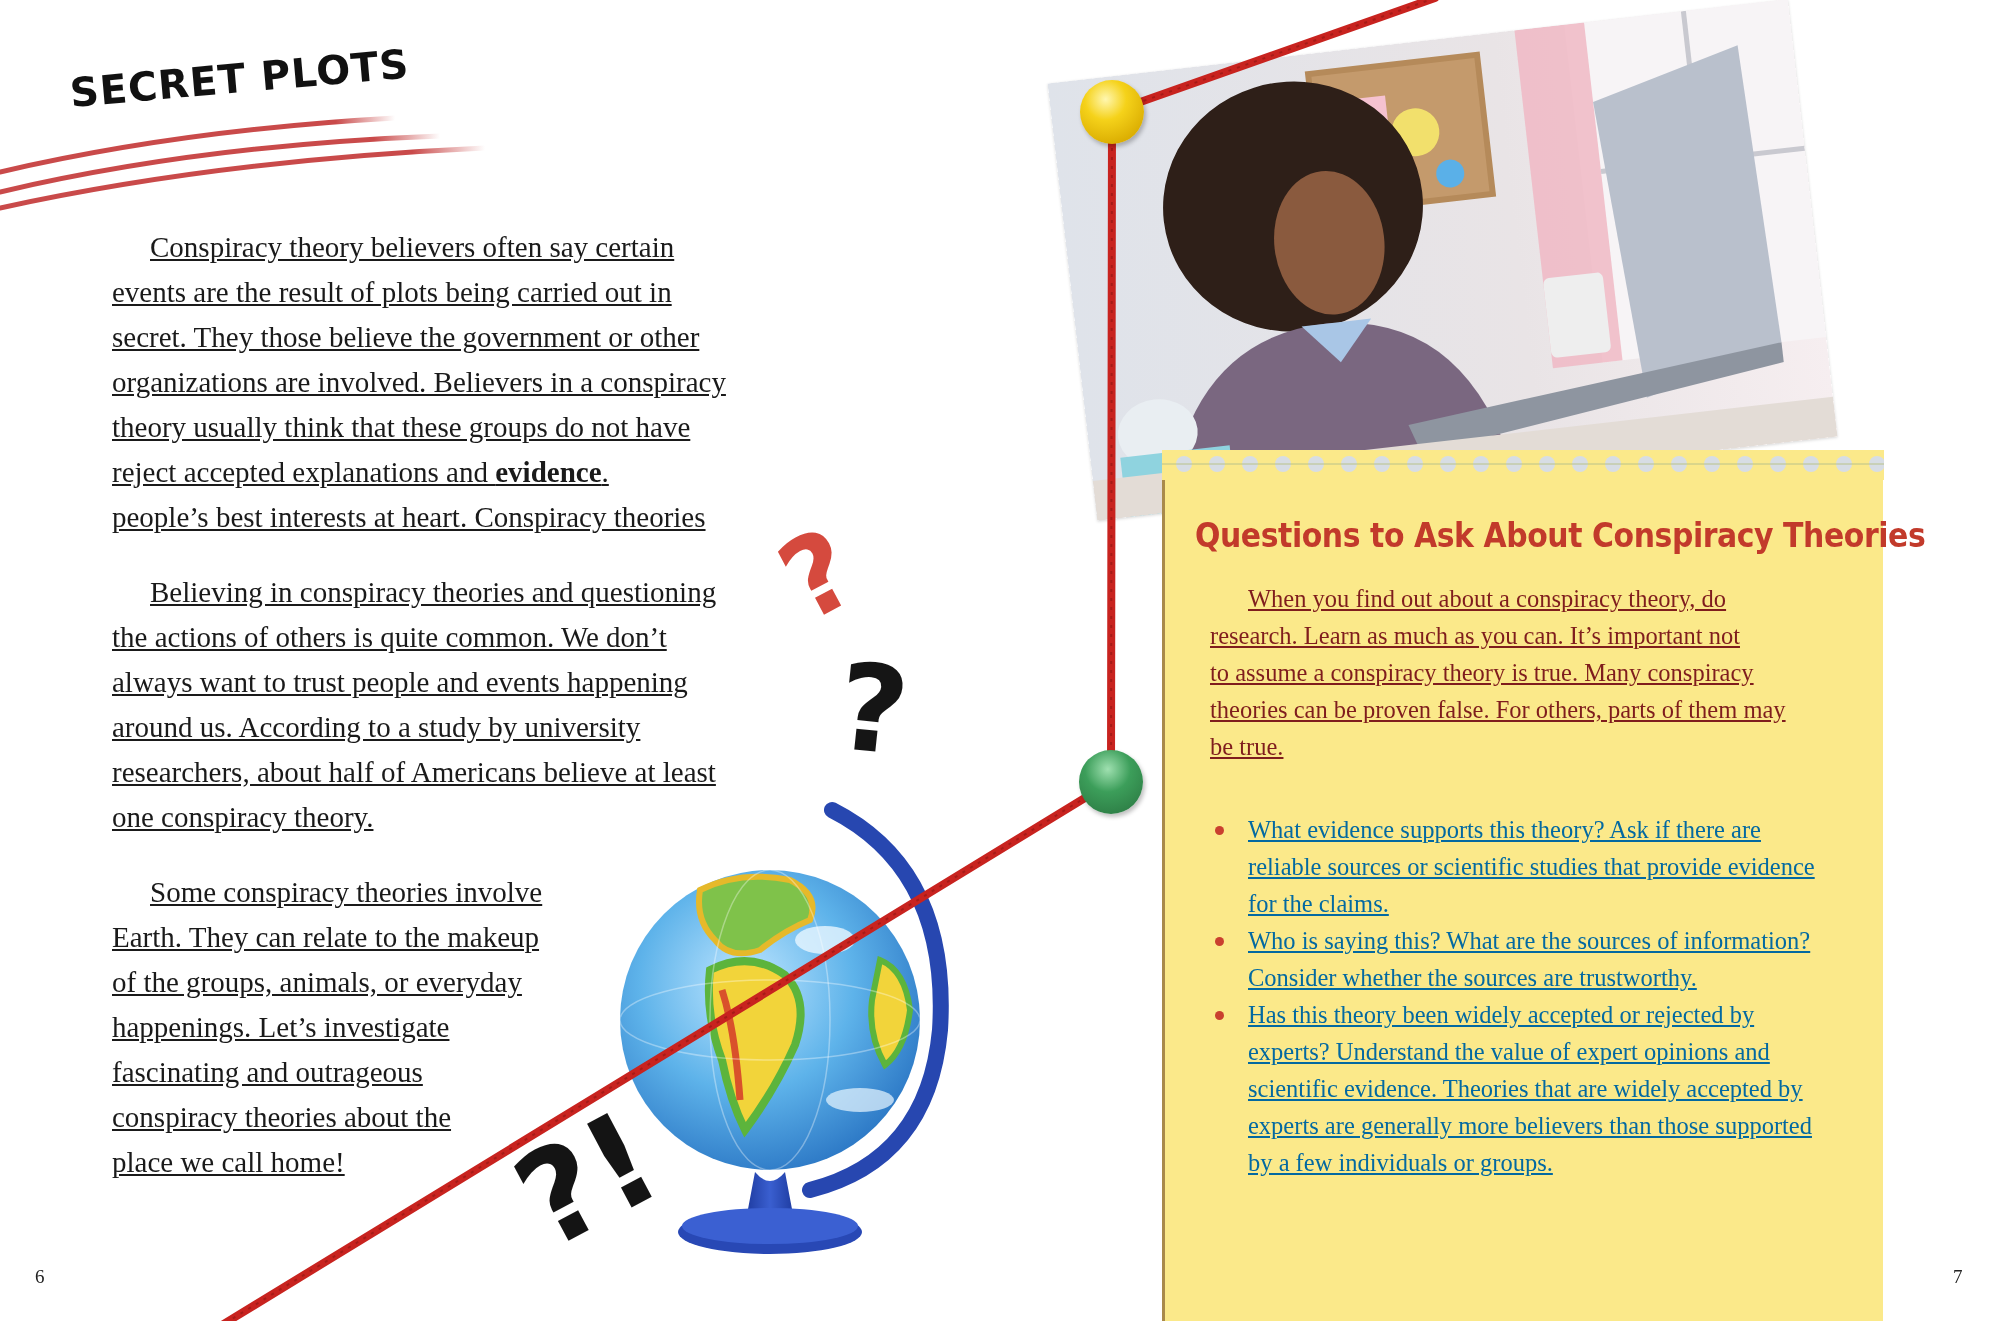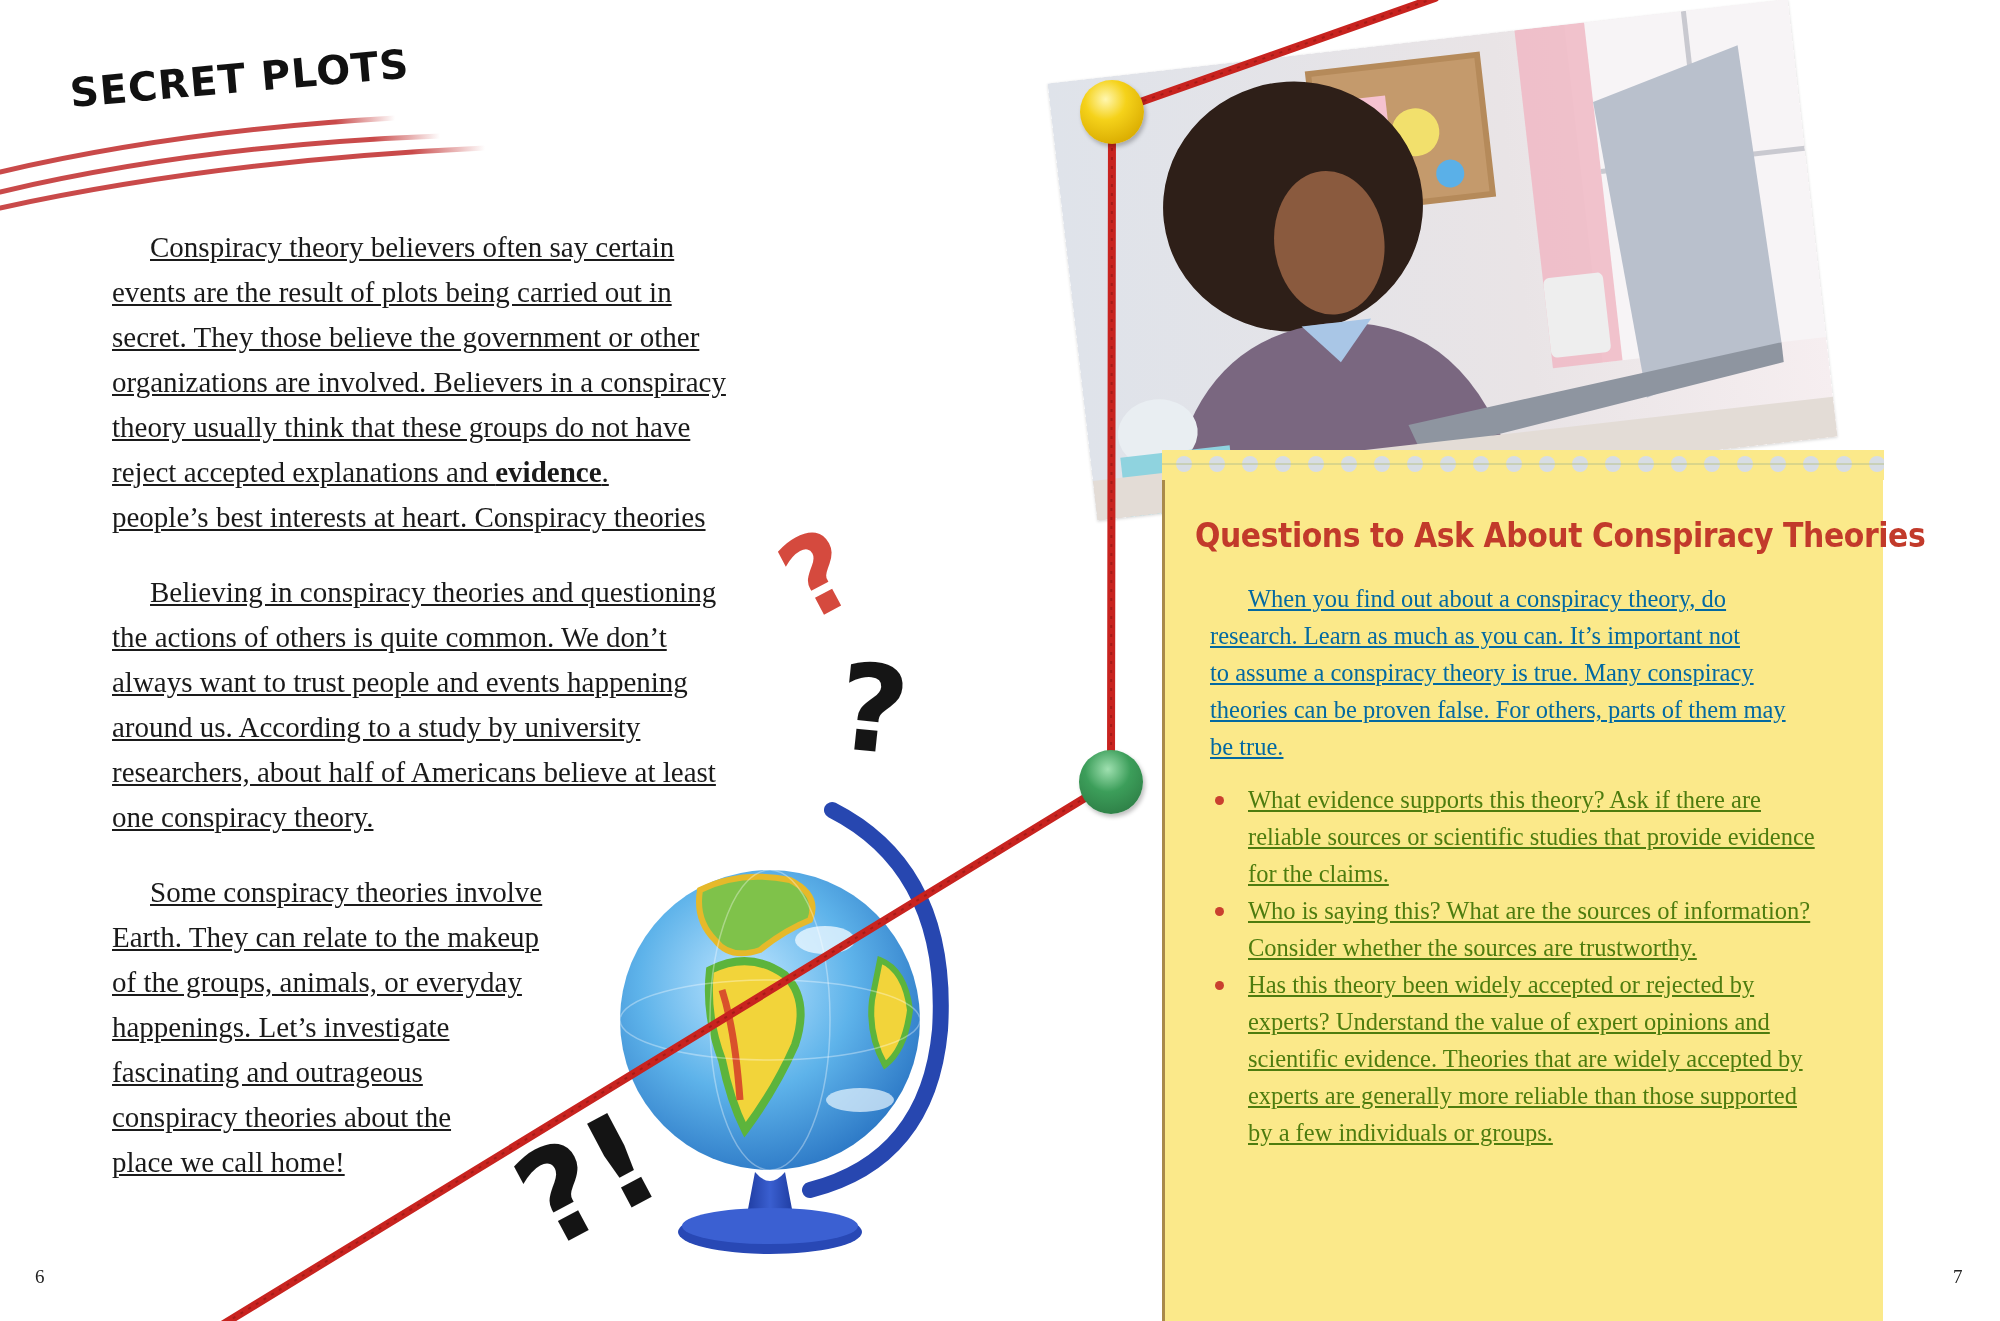--- a/index.html
+++ b/index.html
@@ -77,28 +77,28 @@
     letter-spacing: -0.5px;
     white-space: nowrap;
     transform: scaleX(0.88);
     transform-origin: left center;
   }
   .note-body {
     left: 1210px; top: 580px;
     width: 640px;
     font-size: 24.5px;
     line-height: 37px;
-    color: #0369a1;
+    color: #7f1d1d;
   }
   .note-list {
-    left: 1210px; top: 781px;
+    left: 1210px; top: 811px;
     width: 660px;
     font-size: 24.5px;
     line-height: 37px;
-    color: #4d7c0f;
+    color: #0369a1;
   }
   .bullet-item { position: relative; padding-left: 38px; }
   .bullet-dot {
     position: absolute; left: 5px; top: 15px;
     width: 9px; height: 9px; border-radius: 50%;
     background: #c9402f;
   }
 
   
   .pin {
@@ -301,21 +301,21 @@
     <div class="bullet-item">
       <span class="bullet-dot"></span>
       <span class="line">Who is saying this? What are the sources of information?</span>
       <span class="line">Consider whether the sources are trustworthy.</span>
     </div>
     <div class="bullet-item">
       <span class="bullet-dot"></span>
       <span class="line">Has this theory been widely accepted or rejected by</span>
       <span class="line">experts? Understand the value of expert opinions and</span>
       <span class="line">scientific evidence. Theories that are widely accepted by</span>
-      <span class="line">experts are generally more reliable than those supported</span>
+      <span class="line">experts are generally more believers than those supported</span>
       <span class="line">by a few individuals or groups.</span>
     </div>
   </div>
 
   <svg class="abs overlay-svg" viewBox="0 0 2000 1321">
     <g stroke="#c8231f" stroke-width="8" stroke-linecap="round" fill="none">
       <line x1="1435" y1="-2" x2="1112" y2="112"></line>
       <line x1="1112" y1="112" x2="1111" y2="782"></line>
       <line x1="1111" y1="782" x2="222" y2="1325"></line>
     </g>

